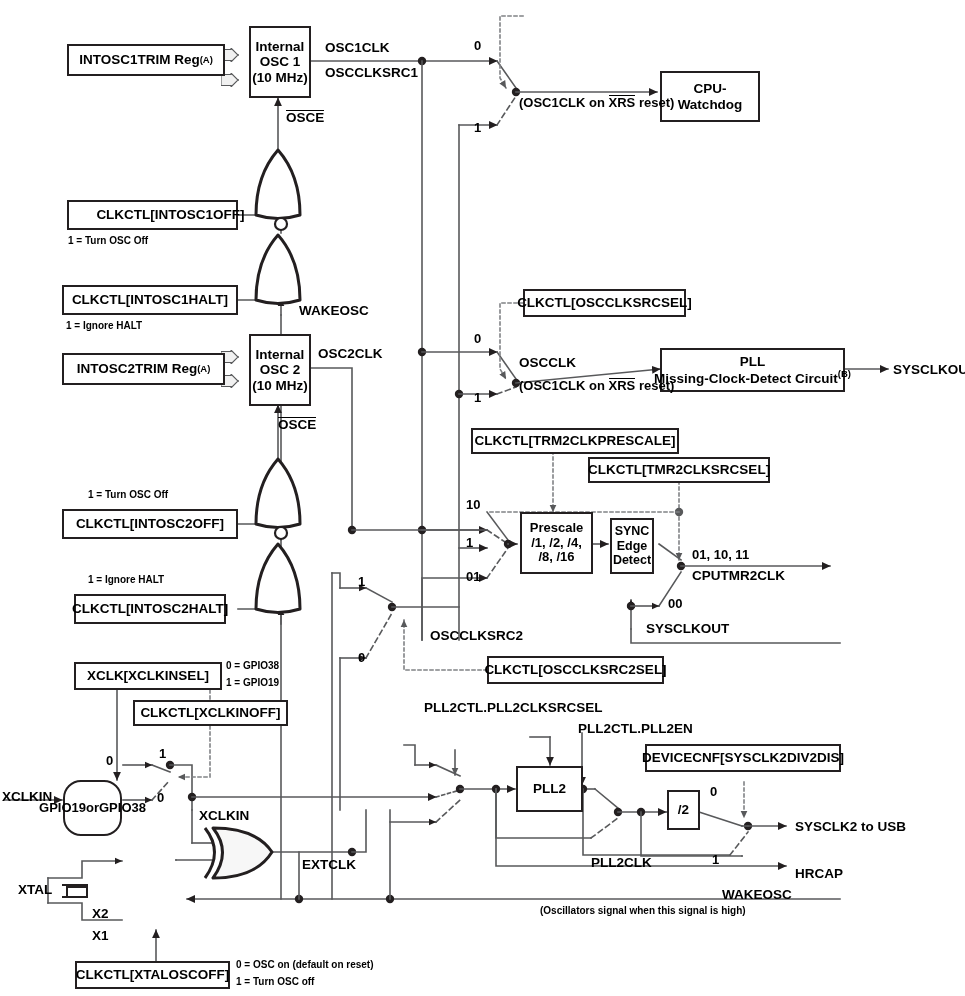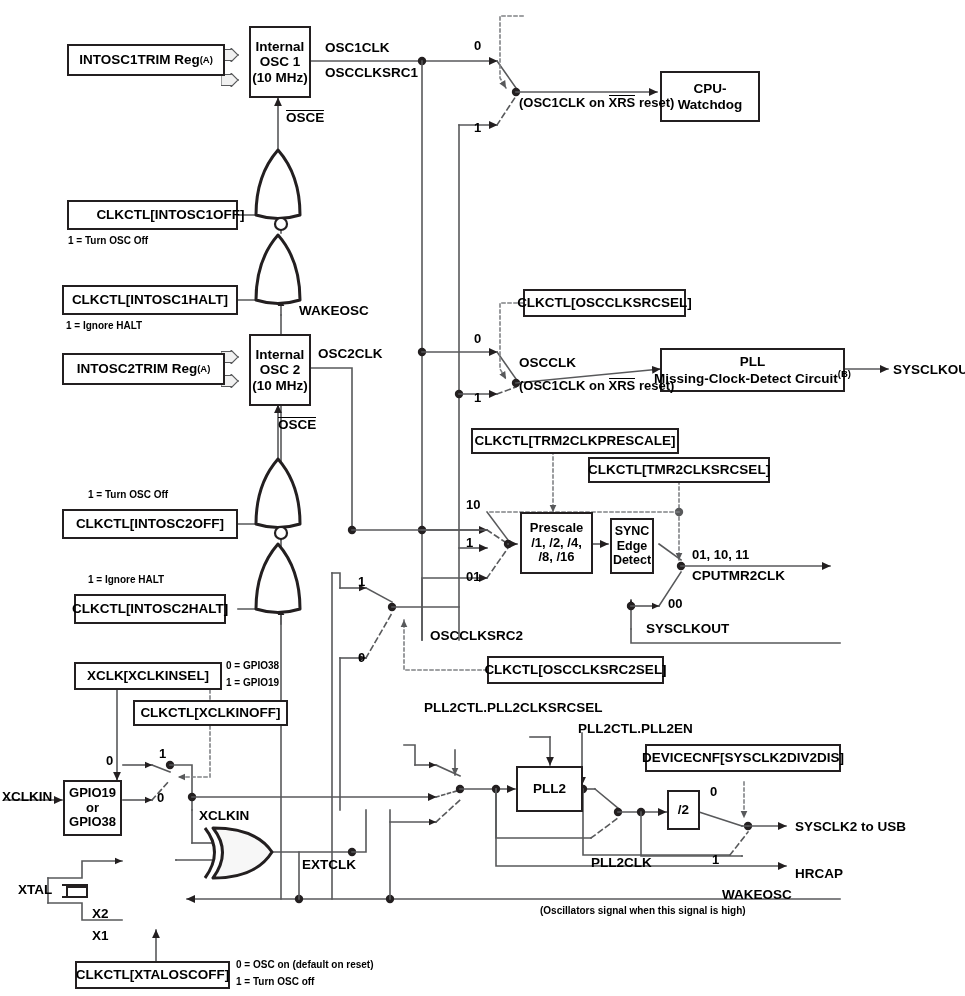--- a/index.html
+++ b/index.html
@@ -313,21 +313,21 @@
   </div>
 
   <div class="box" style="left:74px;top:662px;width:148px;height:28px;">
     <span>XCLK[XCLKINSEL]</span>
   </div>
 
   <div class="box" style="left:133px;top:700px;width:155px;height:26px;">
     <span>CLKCTL[XCLKINOFF]</span>
   </div>
 
-  <div class="box" style="left:63px;top:780px;width:59px;height:56px;flex-direction:column;font-size:13px;">
+  <div class="box" style="left:63px;top:780px;width:59px;height:56px;font-size:13px;border-radius:18px;">
     <span>GPIO19</span>
     <span>or</span>
     <span>GPIO38</span>
   </div>
 
 
   <div class="box" style="left:75px;top:961px;width:155px;height:28px;">
     <span>CLKCTL[XTALOSCOFF]</span>
   </div>
 

